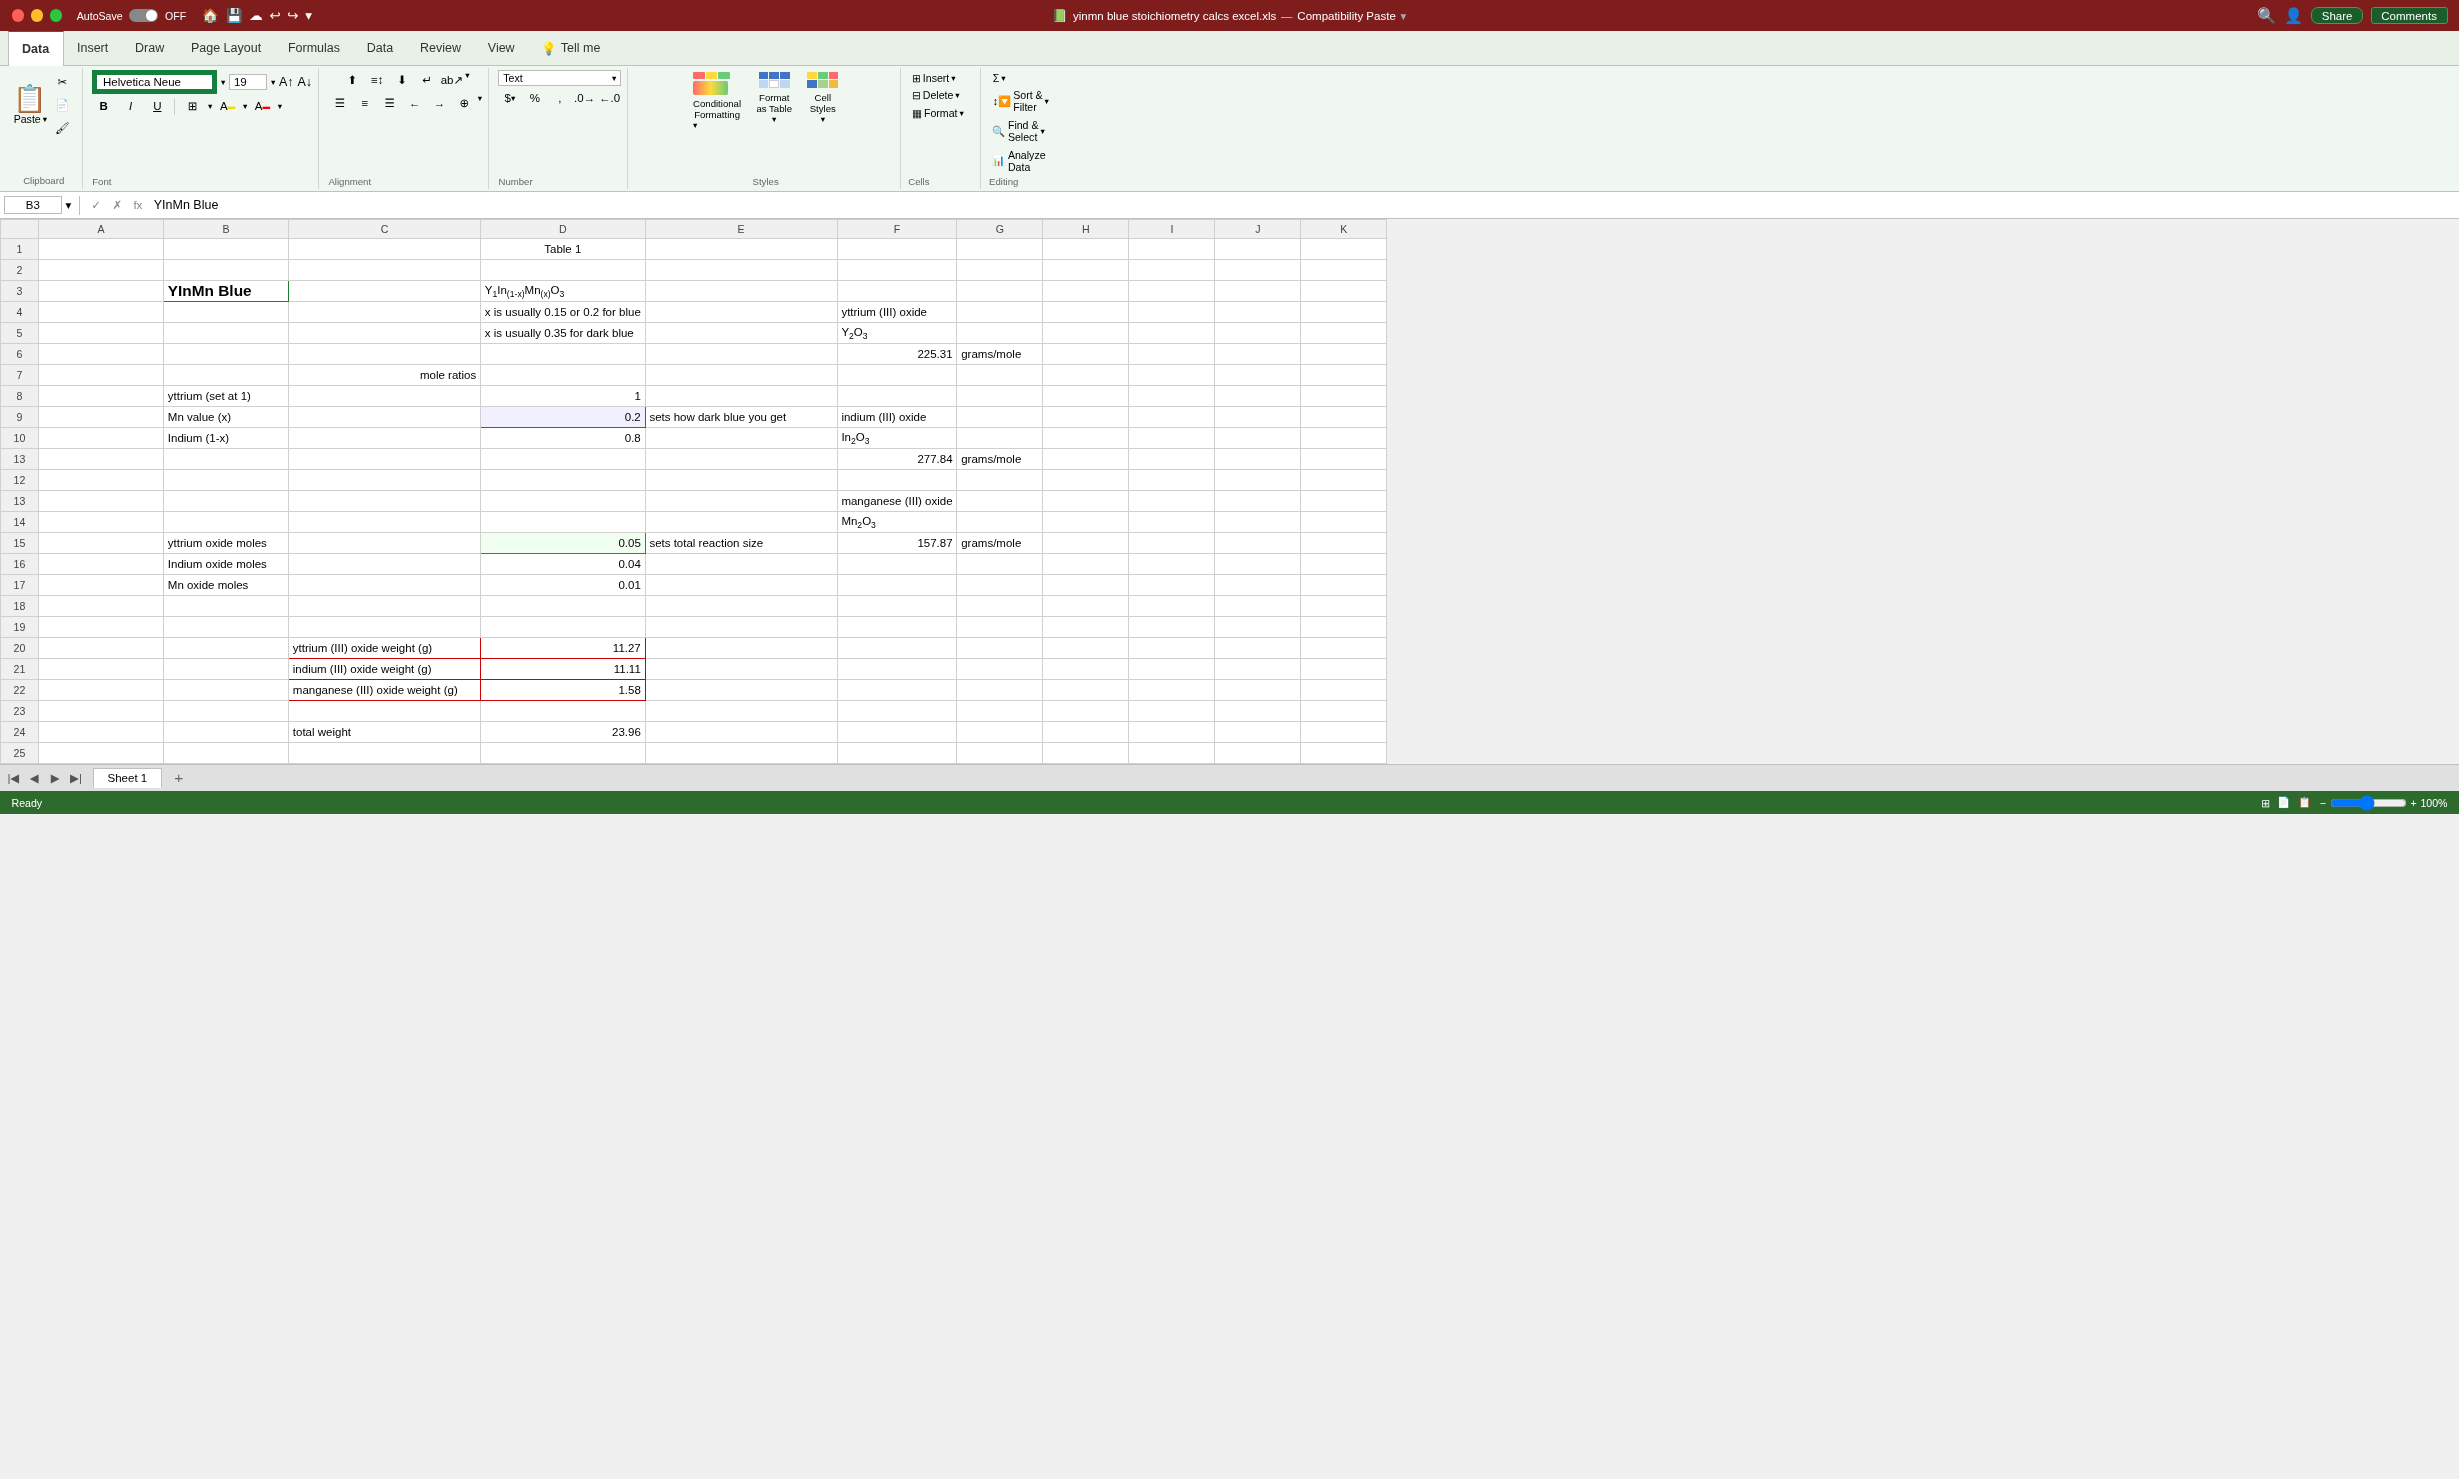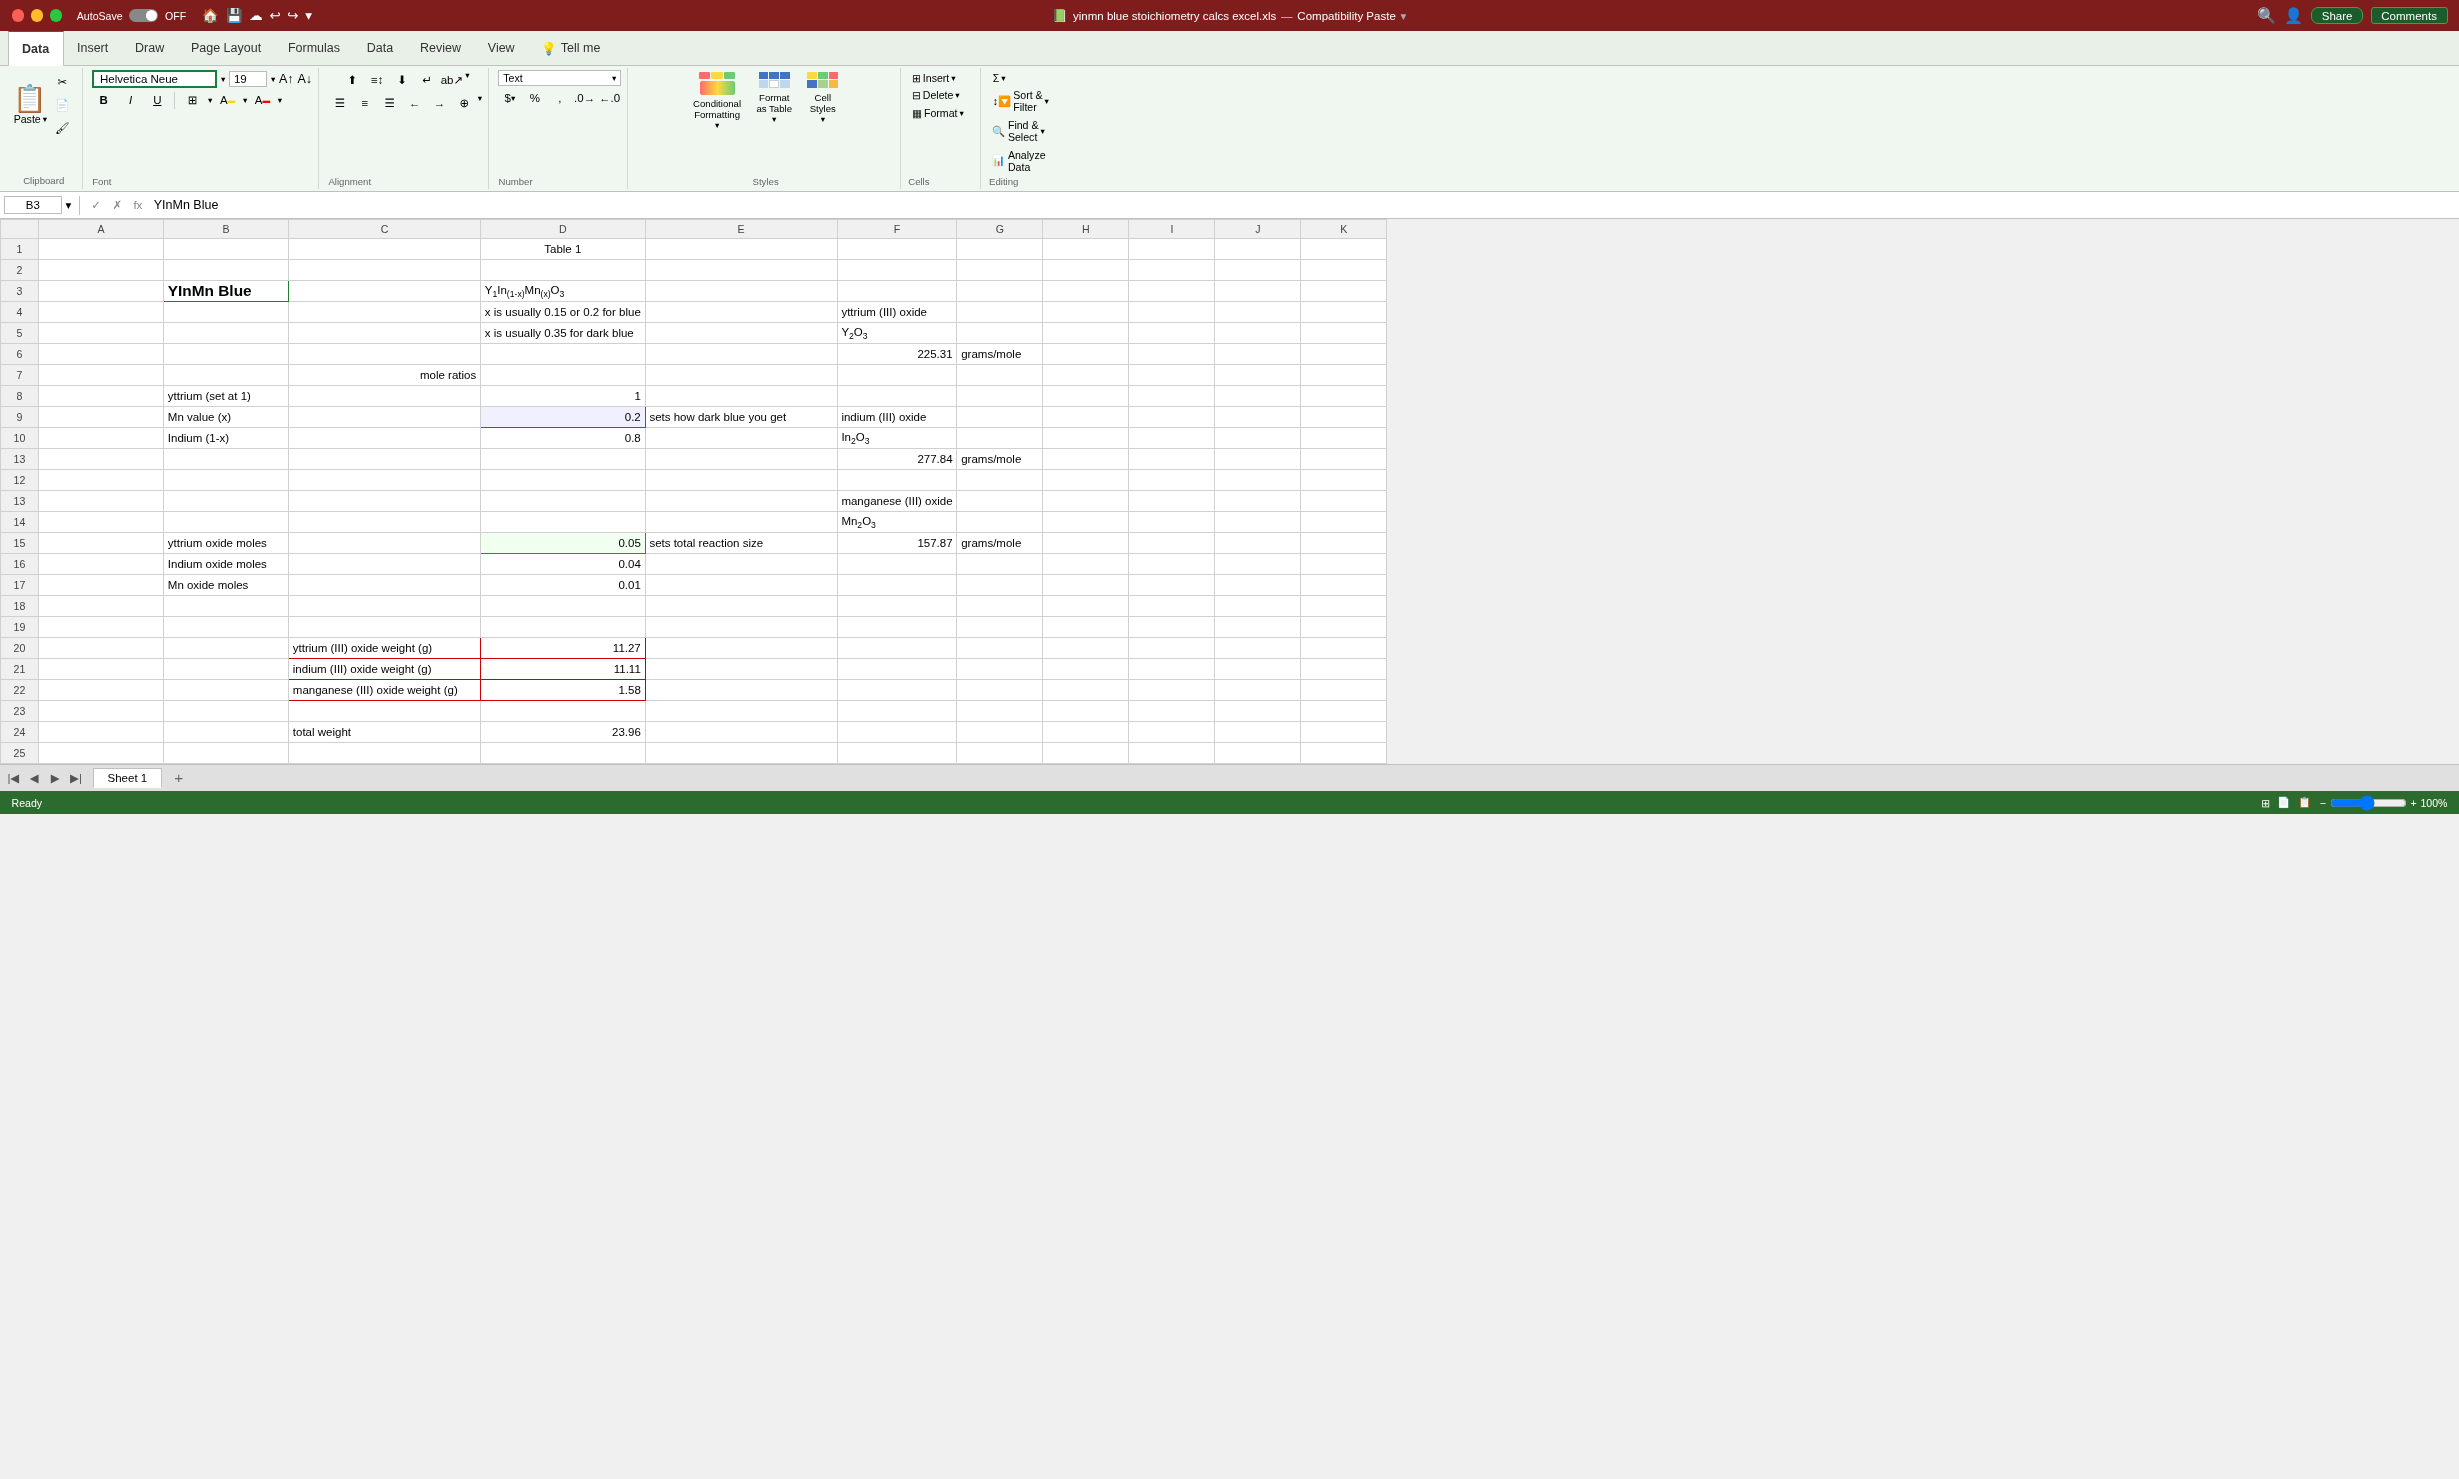--- a/index.html
+++ b/index.html
@@ -32,21 +32,21 @@
     
     #toolbar { display: flex; align-items: stretch; padding: 1.9px 5.8px; gap: 3.8px; min-height: 77px; background: #f0f7f0; }
 
     
     #paste-group { border-right: 1px solid #d0d8d0; padding: 3.8px 7.7px; display: flex; flex-direction: column; align-items: center; }
     #paste-btn { font-size: 31px; cursor: pointer; line-height: 1; }
 
     
     #font-group { border-right: 1px solid #d0d8d0; padding: 1.9px 5.8px; display: flex; flex-direction: column; gap: 1.9px; min-width: 154px; }
     .font-row1 { display: flex; gap: 3.8px; align-items: center; }
-    .font-name-box { border: 2px solid #15803d; padding: 1px 5.8px; font-size: 11.5px; width: 125px; background: white; cursor: pointer; }
+    .font-name-box { border: 5px solid #15803d; padding: 1px 5.8px; font-size: 11.5px; width: 125px; background: white; cursor: pointer; }
     .font-size-box { border: 1px solid #bbb; padding: 1px 3.8px; font-size: 11.5px; width: 38px; background: white; cursor: pointer; }
     .font-row2 { display: flex; gap: 3.8px; align-items: center; }
     .fmt-btn { width: 23px; height: 21px; border: 1px solid transparent; background: transparent; cursor: pointer; font-size: 11.5px; display: flex; align-items: center; justify-content: center; border-radius: 1.9px; }
     .fmt-btn.bold { font-weight: bold; }
     .fmt-btn.italic { font-style: italic; }
 
     
     #align-group { border-right: 1px solid #d0d8d0; padding: 1.9px 5.8px; display: flex; flex-direction: column; gap: 1.9px; min-width: 96px; }
 
     
@@ -218,21 +218,21 @@
         <div class="fmt-btn">,</div>
         <div class="fmt-btn">.0→</div>
         <div class="fmt-btn">←.0</div>
       </div>
       <span style="font-size:9.6px;color:#666;margin-top:auto;">Number</span>
     </div>
 
     <div id="styles-group" style="border-right:1px solid #d0d8d0;padding:1.9px 3.8px;display:flex;flex-direction:column;align-items:center;min-width:269px;">
       <div style="display:flex;gap:3.8px;align-items:stretch;flex:1;">
 
-        <div style="display:flex;flex-direction:column;align-items:center;padding:1.9px 5.8px;cursor:pointer;border-radius:2.9px;">
+        <div style="display:flex;flex-direction:column;align-items:flex-start;padding:1.9px 5.8px;cursor:pointer;border-radius:2.9px;">
           <div style="display:flex;gap:1px;margin-bottom:1.9px;">
             <div style="width:11.5px;height:7.7px;background:#ff6b6b;border-radius:1px;"></div>
             <div style="width:11.5px;height:7.7px;background:#ffd93d;border-radius:1px;"></div>
             <div style="width:11.5px;height:7.7px;background:#6bcb77;border-radius:1px;"></div>
           </div>
           <div style="width:35px;height:13.4px;background:linear-gradient(to right,#ff6b6b,#ffd93d,#6bcb77);border-radius:1.9px;margin-bottom:3.8px;"></div>
           <span style="font-size:9.6px;text-align:center;">Conditional<br>Formatting</span>
           <span style="font-size:8.6px;">▾</span>
         </div>
 

